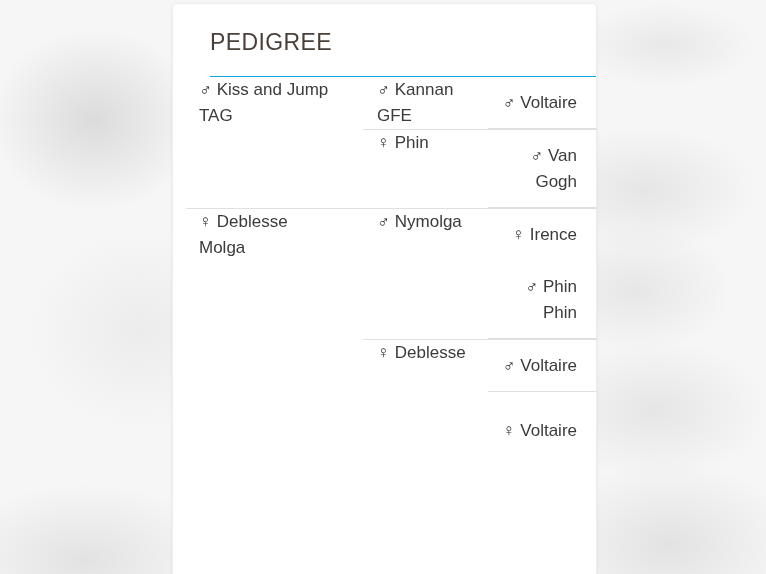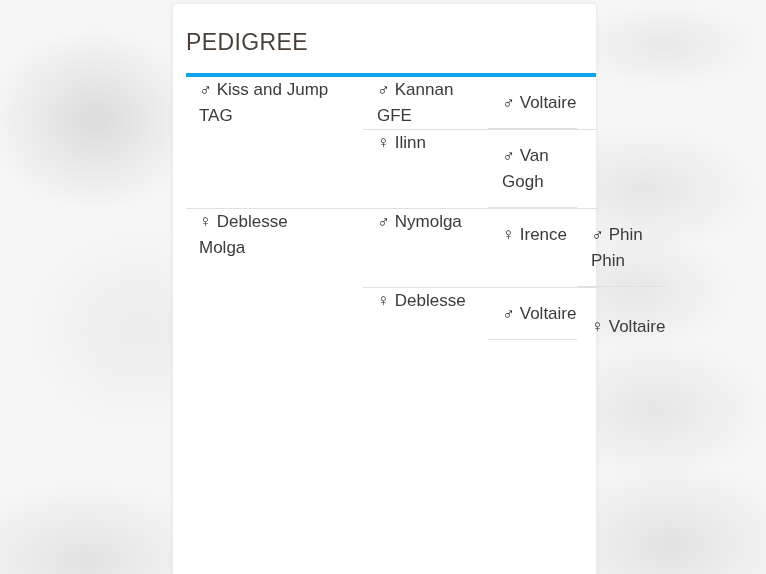--- a/index.html
+++ b/index.html
@@ -28,21 +28,22 @@
     width: 425px; min-height: 575px;
     background: #ffffff;
     border: 1px solid #ededed;
     border-radius: 4px;
     box-shadow: 0 1px 4px rgba(0,0,0,0.06);
     padding-left: 13px;
     color: #3b3b3b;
   }
   .card-header {
     height: 73px;
-    border-bottom: 4px solid #0ea5e9;
+    border-bottom: 1px solid #0ea5e9;
+    margin-left: 24px;
   }
   .card-title {
     padding-top: 25px;
     font-size: 23px;
     font-weight: 400;
     letter-spacing: 0.4px;
     color: #4a4039;
   }
   .ped-table { width: 411px; font-size: 17px; line-height: 26px; }
   .half { display: flex; }
@@ -55,21 +56,21 @@
   .gen1 .txt { width: 134px; }
   .branches { width: 234px; display: flex; flex-direction: column; }
   .branch { display: flex; }
   .branch.bb { border-bottom: 1px solid #e0e0e0; }
   .gen2 {
     width: 125px;
     display: flex; 
     padding-left: 14px;
   }
   .gen2 .txt { width: 88px; }
-  .gen3col { width: 109px; display: flex; flex-direction: row; }
+  .gen3col { width: 109px; display: flex; flex-direction: column; text-align: right; }
   .gen3 {
     height: 52px;
     display: flex; align-items: center;
     padding-left: 14px;
   }
   .gen3 .txt { width: 75px; }
   .gen3.tall { height: 78px; }
   .gen3.bb { border-bottom: 1px solid #e0e0e0; }
   .sym { font-weight: bold; color: #1f1f1f; margin-right: 5px; }
 </style>
@@ -95,21 +96,21 @@
             <div class="txt"><span class="sym">♂</span><span>Kannan GFE</span></div>
           </div>
           <div class="gen3col">
             <div class="gen3 bb">
               <div class="txt"><span class="sym">♂</span><span>Voltaire</span></div>
             </div>
           </div>
         </div>
         <div class="branch">
           <div class="gen2">
-            <div class="txt"><span class="sym">♀</span><span>Ilinn</span></div>
+            <div class="txt"><span class="sym">♀</span><span>Phin</span></div>
           </div>
           <div class="gen3col">
             <div class="gen3 tall bb">
               <div class="txt"><span class="sym">♂</span><span>Van Gogh</span></div>
             </div>
           </div>
         </div>
       </div>
     </div>
 

